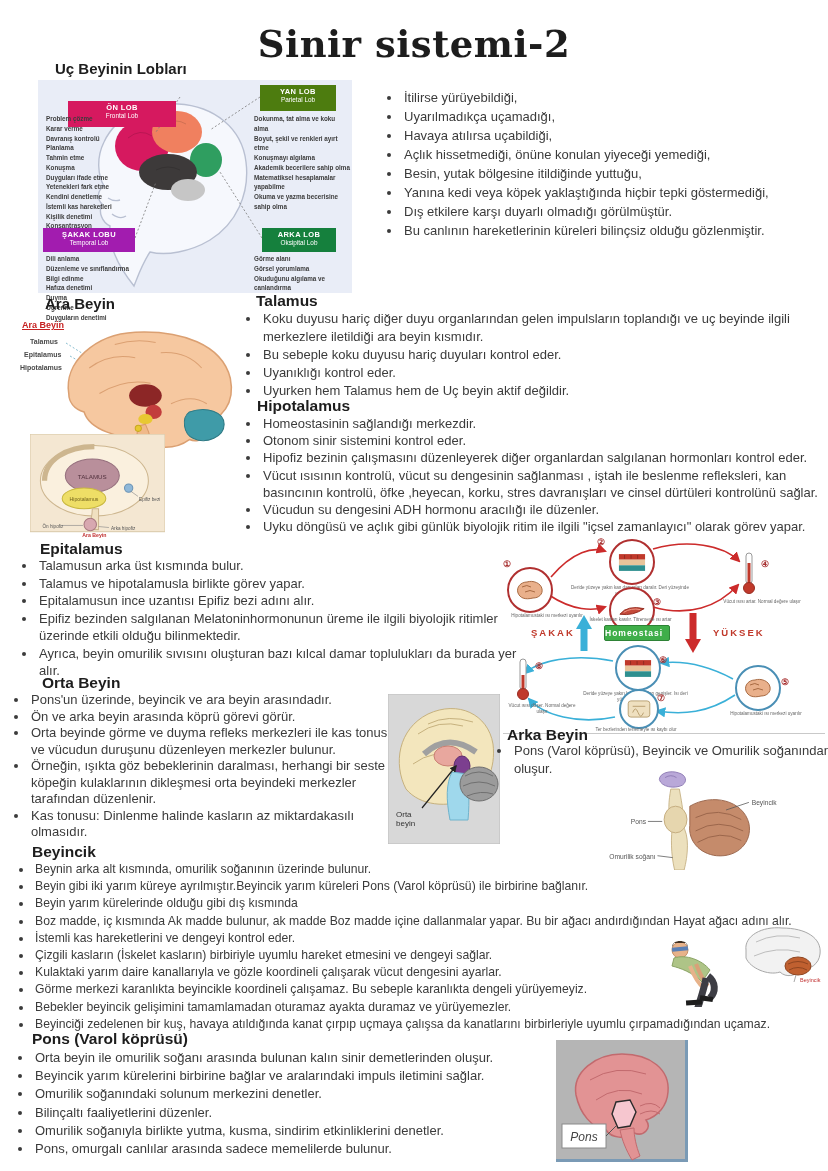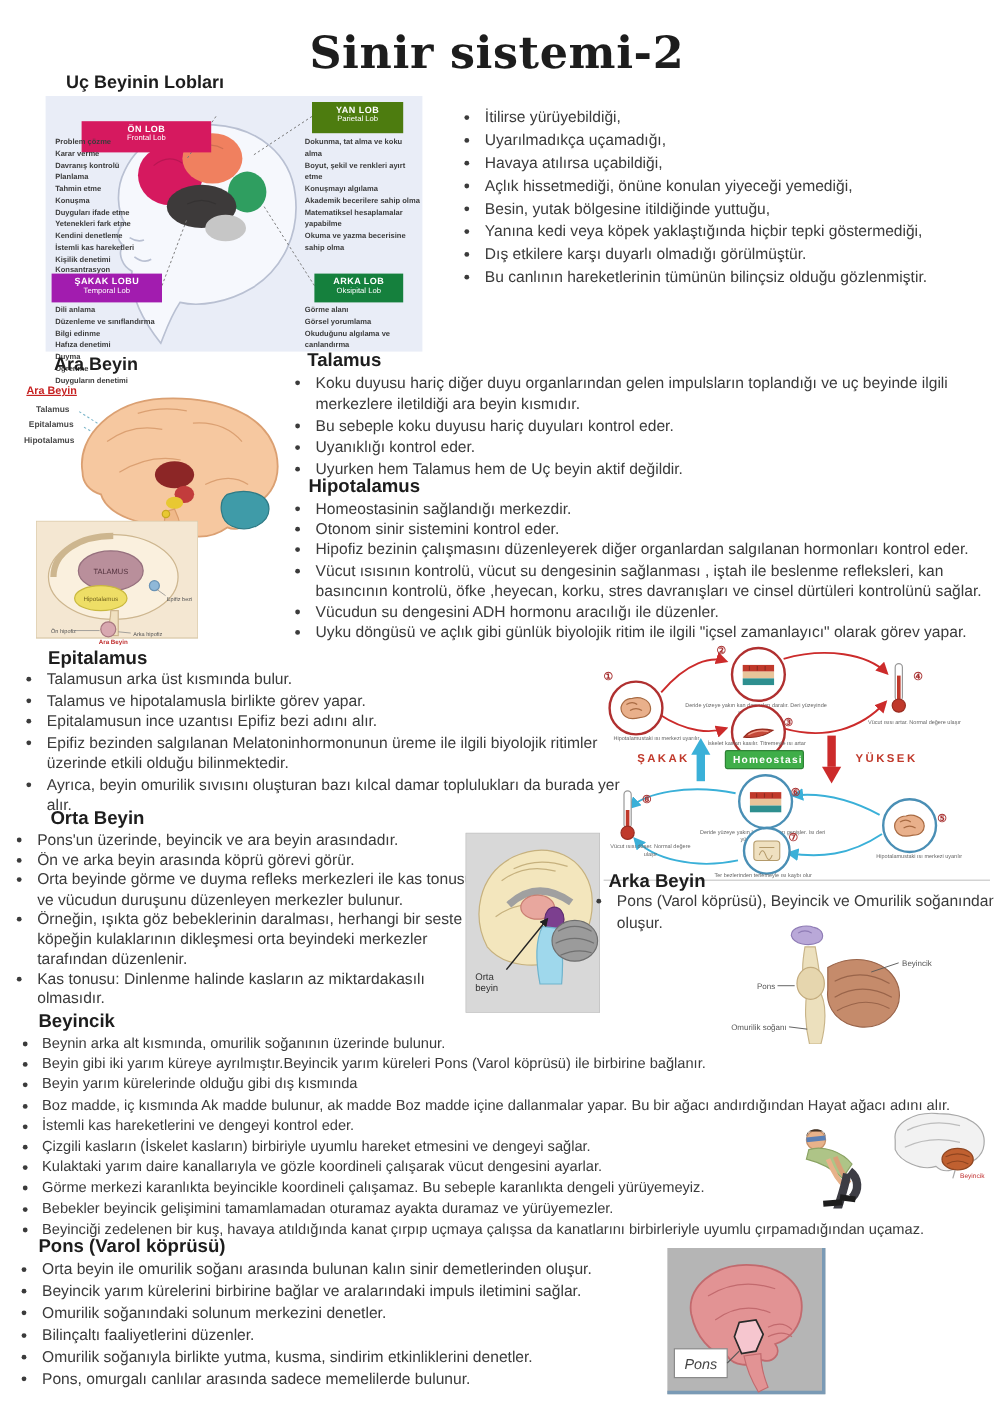--- a/index.html
+++ b/index.html
@@ -23,21 +23,21 @@
   .ara-title{position:absolute;left:14px;top:8px;font-size:9px;font-weight:bold;color:#c62222;text-decoration:underline;}
   .ara-lbl{position:absolute;font-size:7px;font-weight:bold;color:#4a4a4a;}
   
   .homeo-fig{left:503px;top:537px;width:322px;height:196px;border-bottom:1px solid #c9c9c9;}
   .hnode{position:absolute;width:42px;height:42px;border-radius:50%;background:#fff;display:flex;align-items:center;justify-content:center;}
   .ring-r{border:2px solid #b03030;}
   .ring-b{border:2px solid #4a8fb5;}
   .hnum{position:absolute;font-size:9px;color:#a83232;font-weight:bold;}
   .hcap{position:absolute;font-size:4.6px;color:#666;text-align:center;line-height:1.3;}
   .hbox{position:absolute;left:101px;top:88px;width:64px;height:14px;background:#3fae49;border:1px solid #2e8236;border-radius:2px;
-        color:#fff;font-size:8.5px;font-weight:bold;letter-spacing:1px;text-align:right;line-height:14px;}
+        color:#fff;font-size:8.5px;font-weight:bold;letter-spacing:1px;text-align:left;line-height:14px;}
   .hside{position:absolute;font-size:9.5px;font-weight:bold;color:#c0392b;letter-spacing:2px;}
   
   .orta-fig{left:388px;top:694px;width:112px;height:150px;}
   .orta-lbl{position:absolute;left:8px;top:116px;width:32px;font-size:8px;color:#333;line-height:1.15;}
   .fig-cap-red{fill:#c03030;font-weight:bold;}
   .pons-fig{left:556px;top:1040px;width:132px;height:122px;}
 </style>
 </head>
 <body>
 
@@ -132,21 +132,21 @@
 
   <div class="abs" style="left:385px;top:83px;width:438px;">
     <ul class="bul" style="margin-top:5px;line-height:19px;">
         <li>İtilirse yürüyebildiği,</li>
         <li>Uyarılmadıkça uçamadığı,</li>
         <li>Havaya atılırsa uçabildiği,</li>
         <li>Açlık hissetmediği, önüne konulan yiyeceği yemediği,</li>
         <li>Besin, yutak bölgesine itildiğinde yuttuğu,</li>
         <li>Yanına kedi veya köpek yaklaştığında hiçbir tepki göstermediği,</li>
         <li>Dış etkilere karşı duyarlı olmadığı görülmüştür.</li>
-        <li>Bu canlının hareketlerinin tümünün bilinçsiz olduğu gözlenmiştir.</li>
+        <li>Bu canlının hareketlerinin küreleri bilinçsiz olduğu gözlenmiştir.</li>
       </ul>
   </div>
 
   <h2 class="abs h-lg" style="left:45px;top:295px;">Ara Beyin</h2>
 
   <div class="abs ara-fig">
     <div class="ara-title">Ara Beyin</div>
     <div class="ara-lbl" style="left:22px;top:26px;">Talamus</div>
     <div class="ara-lbl" style="left:16px;top:39px;">Epitalamus</div>
     <div class="ara-lbl" style="left:12px;top:52px;">Hipotalamus</div>

